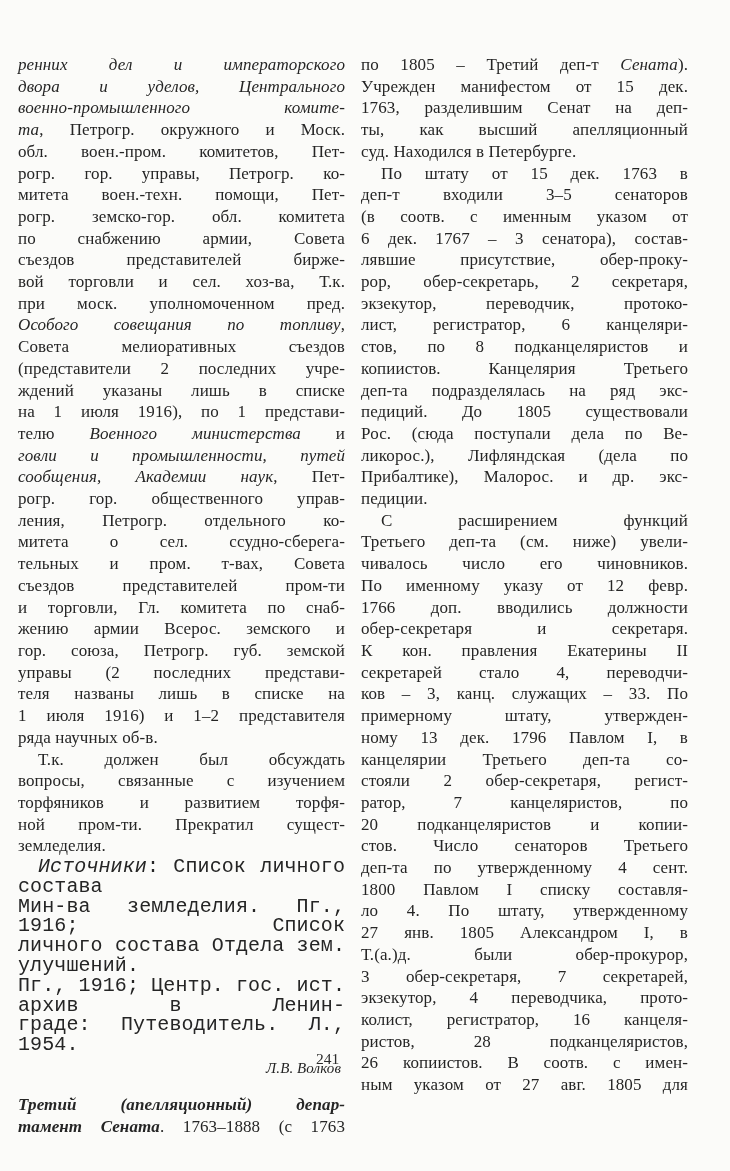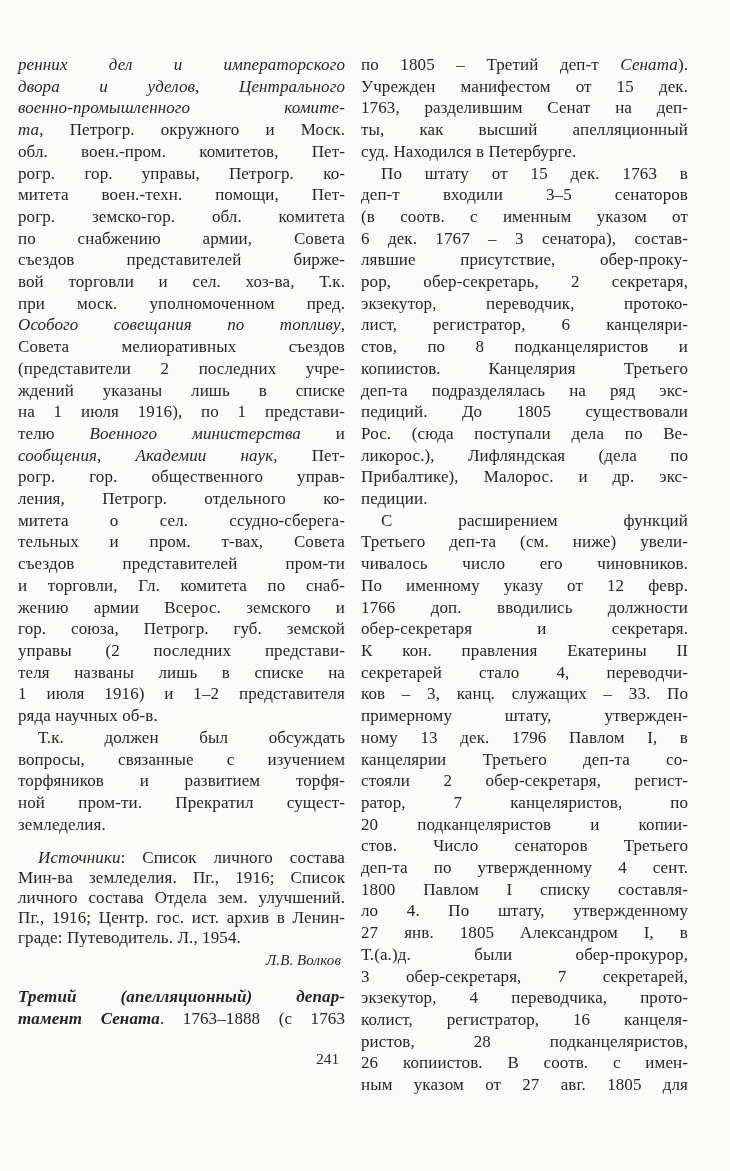--- a/index.html
+++ b/index.html
@@ -32,23 +32,23 @@
   .line {
     text-align: justify;
     text-align-last: justify;
     min-height: 1em;
   }
   .line.para-end { text-align-last: left; }
   .line.indent { text-indent: 20px; }
   .it { font-style: italic; }
   .bd { font-weight: bold; font-style: italic; }
   .block.sources {
-    font-size: 17px;
+    font-size: 20px;
     line-height: 19.8px;
-    margin-top: 13px;
+    font-family: Liberation Mono, monospace;
   }
   .block.author {
     margin-top: 3px;
     font-size: 15px;
     line-height: 20px;
     padding-right: 4px;
   }
   .block.author .line,
   .block.author .line.para-end {
     text-align: right;
@@ -86,20 +86,21 @@
           <div class="line"><span>по снабжению армии, Совета</span></div>
           <div class="line"><span>съездов представителей бирже-</span></div>
           <div class="line"><span>вой торговли и сел. хоз-ва, Т.к.</span></div>
           <div class="line"><span>при моск. уполномоченном пред.</span></div>
           <div class="line"><span class="it">Особого совещания по топливу</span><span>,</span></div>
           <div class="line"><span>Совета мелиоративных съездов</span></div>
           <div class="line"><span>(представители 2 последних учре-</span></div>
           <div class="line"><span>ждений указаны лишь в списке</span></div>
           <div class="line"><span>на 1 июля 1916), по 1 представи-</span></div>
           <div class="line"><span>телю </span><span class="it">Военного министерства</span><span> и</span></div>
+          <div class="line"><span class="it">говли и промышленности, путей</span></div>
           <div class="line"><span class="it">сообщения, Академии наук</span><span>, Пет-</span></div>
           <div class="line"><span>рогр. гор. общественного управ-</span></div>
           <div class="line"><span>ления, Петрогр. отдельного ко-</span></div>
           <div class="line"><span>митета о сел. ссудно-сберега-</span></div>
           <div class="line"><span>тельных и пром. т-вах, Совета</span></div>
           <div class="line"><span>съездов представителей пром-ти</span></div>
           <div class="line"><span>и торговли, Гл. комитета по снаб-</span></div>
           <div class="line"><span>жению армии Всерос. земского и</span></div>
           <div class="line"><span>гор. союза, Петрогр. губ. земской</span></div>
           <div class="line"><span>управы (2 последних представи-</span></div>

